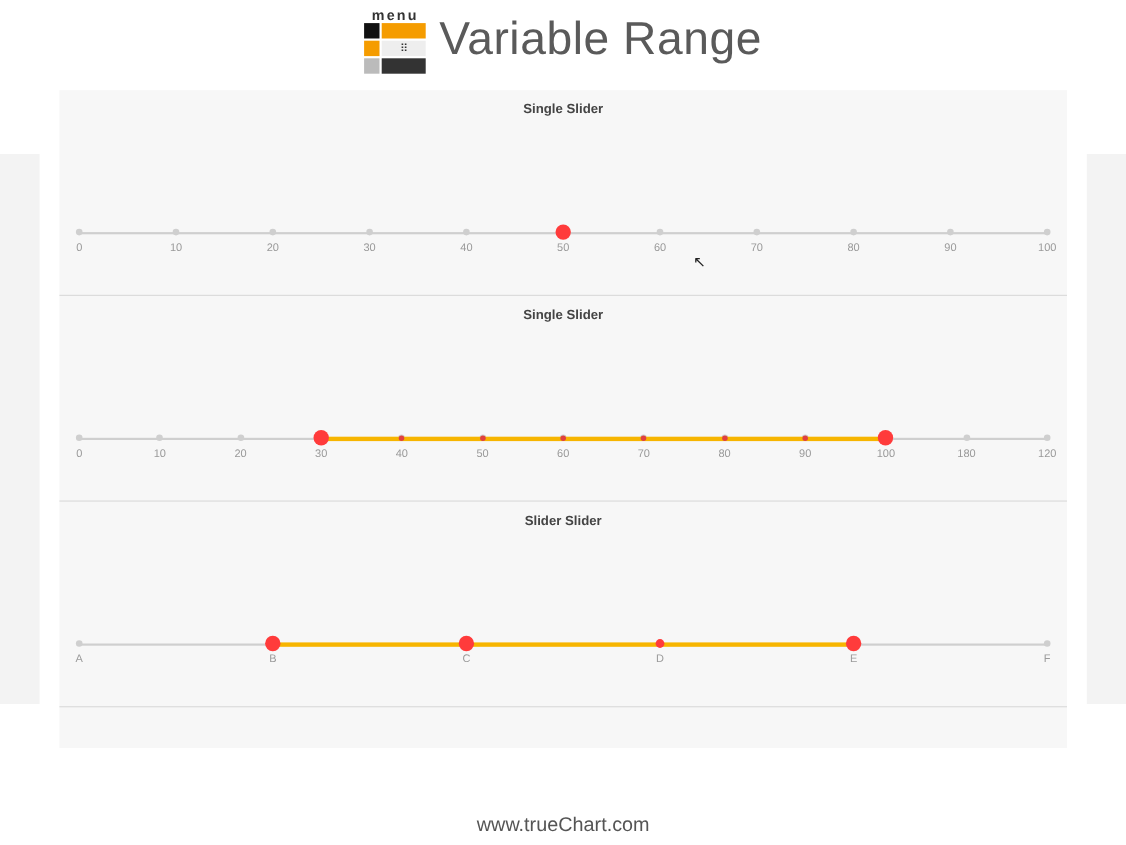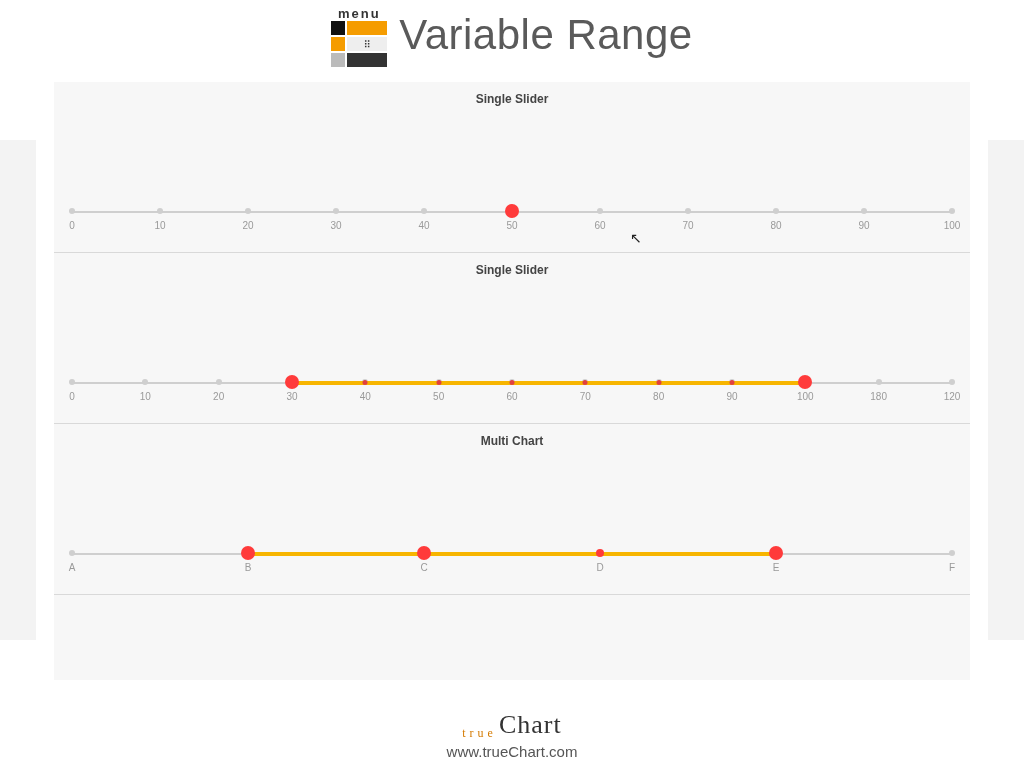--- a/index.html
+++ b/index.html
@@ -20,41 +20,41 @@
   .mi-row3b { background: #333; }
   .page-title { font-size: 42px; font-weight: 300; color: #5a5a5a; letter-spacing: 0.5px; }
 
   
   .side-left, .side-right { position: absolute; top: 140px; width: 36px; height: 500px; background: #f3f3f3; }
   .side-left { left: 0; }
   .side-right { right: 0; }
 
   
   .panel { position: absolute; left: 54px; right: 54px; top: 82px; bottom: 88px; background: #f7f7f7; }
-  .section { border-bottom: 1px solid #d9d9d9; position:relative; }
+  .section { border-bottom: 1px solid #d9d9d9; padding-bottom: 16px; position:relative; }
   .section:last-child { border-bottom: 1px solid #d9d9d9; }
   .section-title { text-align: center; font-size: 12px; font-weight: 700; color: #444; padding: 10px 0 6px; }
 
   .slider-wrap { position: relative; height: 140px; }
   .track-container { position: absolute; left: 18px; right: 18px; bottom: 30px; height: 20px; }
   .track { position: absolute; left: 0; right: 0; top: 9px; height: 2px; background: #cfcfcf; }
   .range-fill { position: absolute; top: 8px; height: 4px; background: #f7b500; }
   .tick { position: absolute; top: 6px; width: 6px; height: 6px; border-radius: 50%; background: #cfcfcf; transform: translateX(-50%); }
   .tick.small { width:5px; height:5px; background:#e04040; top:7px; }
   .tick-label { position: absolute; top: 18px; font-size: 10px; color: #9a9a9a; transform: translateX(-50%); white-space: nowrap; }
   .handle { position: absolute; top: 2px; width: 14px; height: 14px; border-radius: 50%; background: #ff3b3b; transform: translateX(-50%); cursor: pointer; }
 
   .cursor { position:absolute; left:630px; top:230px; font-size:14px; color:#222; pointer-events:none; }
 
   
   .footer { position: absolute; left: 0; right: 0; bottom: 8px; text-align: center; }
   .brand { font-family: Georgia, serif; font-size: 26px; color: #333; letter-spacing: 1px; }
   .brand .true { font-size: 12px; letter-spacing: 4px; color: #d47a00; margin-right: 2px; vertical-align: -4px; }
   .brand .big-c { font-weight: 400; }
-  .url { font-size: 15px; color: #555; margin-top: 2px; }
+  .url { font-size: 18px; color: #555; margin-top: 2px; }
 </style>
 </head>
 <body>
 
 <div class="page">
   <div class="header">
     <div class="menu-block">
       <div class="menu-label">menu</div>
       <div class="menu-icon">
         <div class="mi-row1a"></div>
@@ -143,21 +143,21 @@
             <div class="tick small" style="left: 58.3333%;"></div>
             <div class="tick small" style="left: 66.6667%;"></div>
             <div class="tick small" style="left: 75%;"></div>
             <div class="handle" style="left: 25%;"></div>
             <div class="handle" style="left: 83.3333%;"></div>
           </div>
       </div>
     </div>
 
     <div class="section">
-      <div class="section-title">Multi Chart</div>
+      <div class="section-title">Slider Slider</div>
       <div class="slider-wrap">
         <div class="track-container" id="slider-2">
           <div class="track"></div>
         <div class="tick" style="left: 0%;"></div>
             <div class="tick-label" style="left: 0%;">A</div>
             <div class="tick" style="left: 20%;"></div>
             <div class="tick-label" style="left: 20%;">B</div>
             <div class="tick" style="left: 40%;"></div>
             <div class="tick-label" style="left: 40%;">C</div>
             <div class="tick" style="left: 60%;"></div>
@@ -173,18 +173,15 @@
             <div class="handle" style="left: 80%;"></div>
           </div>
       </div>
     </div>
 
   </div>
 
   <div class="cursor">↖</div>
 
   <div class="footer">
-    <div class="brand">
-      <span class="true">true</span><span class="big-c">Chart</span>
-    </div>
     <div class="url">www.trueChart.com</div>
   </div>
 </div>
 
 </body></html>

